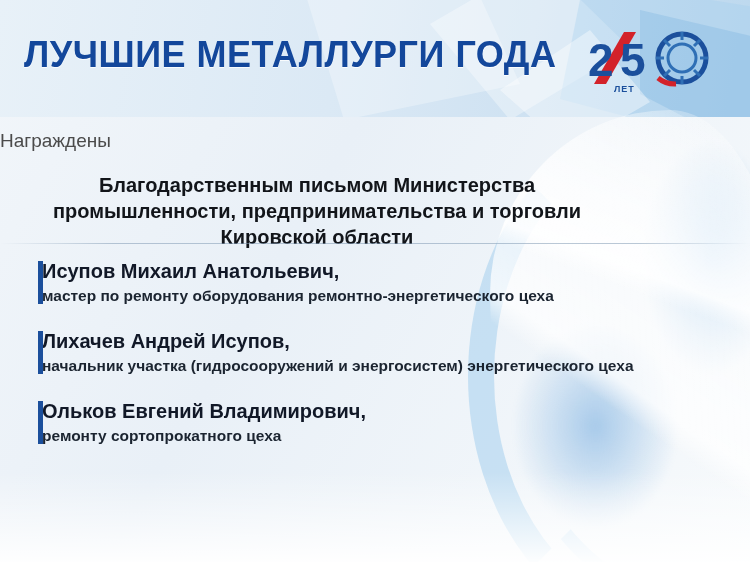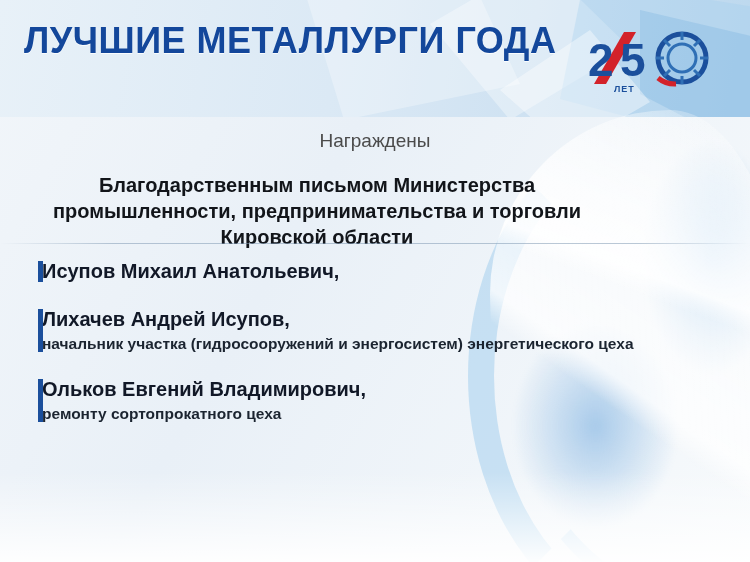--- a/index.html
+++ b/index.html
@@ -94,21 +94,21 @@
     position: absolute;
     left: 0; bottom: 0;
     width: 750px; height: 90px;
     background: linear-gradient(to top, rgba(255,255,255,0.95), rgba(255,255,255,0));
   }
 
   
   .header-title {
     position: absolute;
     left: 24px;
-    top: 20px;
+    top: 34px;
     font-size: 36px;
     font-weight: bold;
     letter-spacing: 0.5px;
     color: #13479b;
     text-shadow: 0 1px 0 rgba(255,255,255,0.8);
     white-space: nowrap;
   }
   .logo {
     position: absolute;
     right: 18px;
@@ -125,21 +125,21 @@
     color: #1b4f9c;
     letter-spacing: 1px;
   }
 
   
   .subtitle {
     position: absolute;
     left: 0;
     top: 130px;
     width: 750px;
-    text-align: center;
+    text-align: left;
     font-size: 19px;
     color: #4b4b4b;
   }
   .award-line {
     position: absolute;
     left: 0;
     top: 172px;
     width: 634px;
     text-align: center;
     font-size: 20px;
@@ -245,20 +245,21 @@
 
   <div class="award-line">Благодарственным письмом Министерства промышленности, предпринимательства и торговли Кировской области</div>
 
   <div class="divider"></div>
 
   <div class="people">
 
     <div class="person">
       <div class="bar"></div>
       <div class="name">Исупов Михаил Анатольевич,</div>
+      <div class="role">мастер по ремонту оборудования ремонтно-энергетического цеха</div>
     </div>
 
     <div class="person">
       <div class="bar"></div>
       <div class="name">Лихачев Андрей Исупов,</div>
       <div class="role">начальник участка (гидросооружений и энергосистем) энергетического цеха</div>
     </div>
 
     <div class="person">
       <div class="bar"></div>

